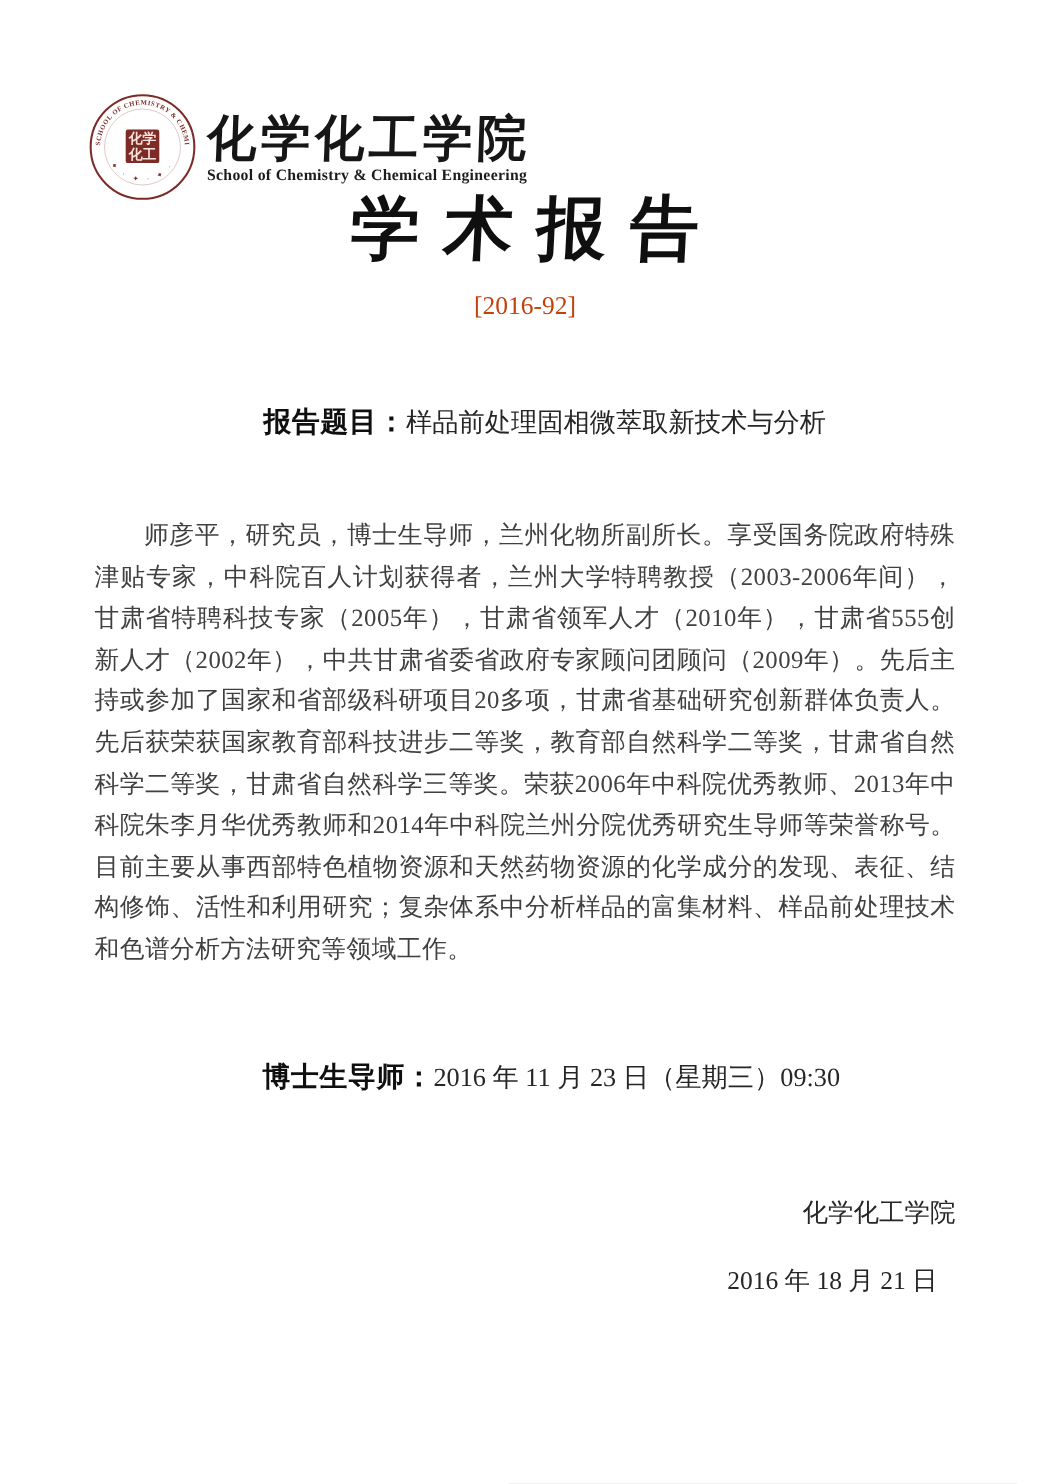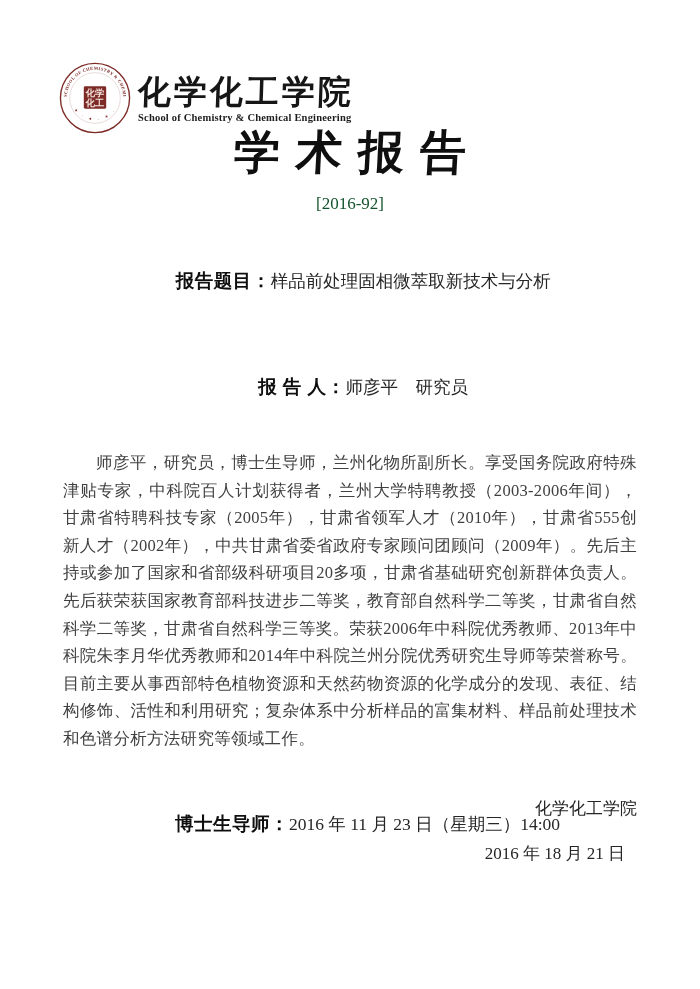--- a/index.html
+++ b/index.html
@@ -57,21 +57,21 @@
     color: #0f0f0f;
     transform: skewX(-3deg);
   }
   .issue-number {
     position: absolute;
     top: 194px;
     left: 0;
     width: 100%;
     text-align: center;
     font-size: 17px;
-    color: #14532d;
+    color: #c2410c;
   }
   
   .content {
     position: absolute;
     left: 63px;
     right: 63px;
     top: 228px;
   }
   .field-row {
     font-size: 17.5px;
@@ -144,31 +144,28 @@
 
   <div class="doc-title">学术报告</div>
   <div class="issue-number">[2016-92]</div>
 
   <div class="content">
 
     <div class="field-row">
       <span class="field-label">报告题目：</span><span class="field-value">样品前处理固相微萃取新技术与分析</span>
     </div>
 
-    <div class="field-row">
-      <span class="field-label">报 告 人：</span><span class="field-value">师彦平　研究员</span>
-    </div>
 
 
 
     <div class="bio">师彦平，研究员，博士生导师，兰州化物所副所长。享受国务院政府特殊津贴专家，中科院百人计划获得者，兰州大学特聘教授（2003-2006年间），甘肃省特聘科技专家（2005年），甘肃省领军人才（2010年），甘肃省555创新人才（2002年），中共甘肃省委省政府专家顾问团顾问（2009年）。先后主持或参加了国家和省部级科研项目20多项，甘肃省基础研究创新群体负责人。先后获荣获国家教育部科技进步二等奖，教育部自然科学二等奖，甘肃省自然科学二等奖，甘肃省自然科学三等奖。荣获2006年中科院优秀教师、2013年中科院朱李月华优秀教师和2014年中科院兰州分院优秀研究生导师等荣誉称号。目前主要从事西部特色植物资源和天然药物资源的化学成分的发现、表征、结构修饰、活性和利用研究；复杂体系中分析样品的富集材料、样品前处理技术和色谱分析方法研究等领域工作。</div>
 
     <div class="schedule">
       <div class="field-row">
-        <span class="field-label">博士生导师：</span><span class="field-value">2016 年 11 月 23 日（星期三）14:00</span>
+        <span class="field-label">博士生导师：</span><span class="field-value">2016 年 11 月 23 日（星期三）09:30</span>
       </div>
 
     </div>
   </div>
 
   <div class="footer">
     <div>化学化工学院</div>
     <div class="sig-date">2016 年 18 月 21 日</div>
   </div>
 

